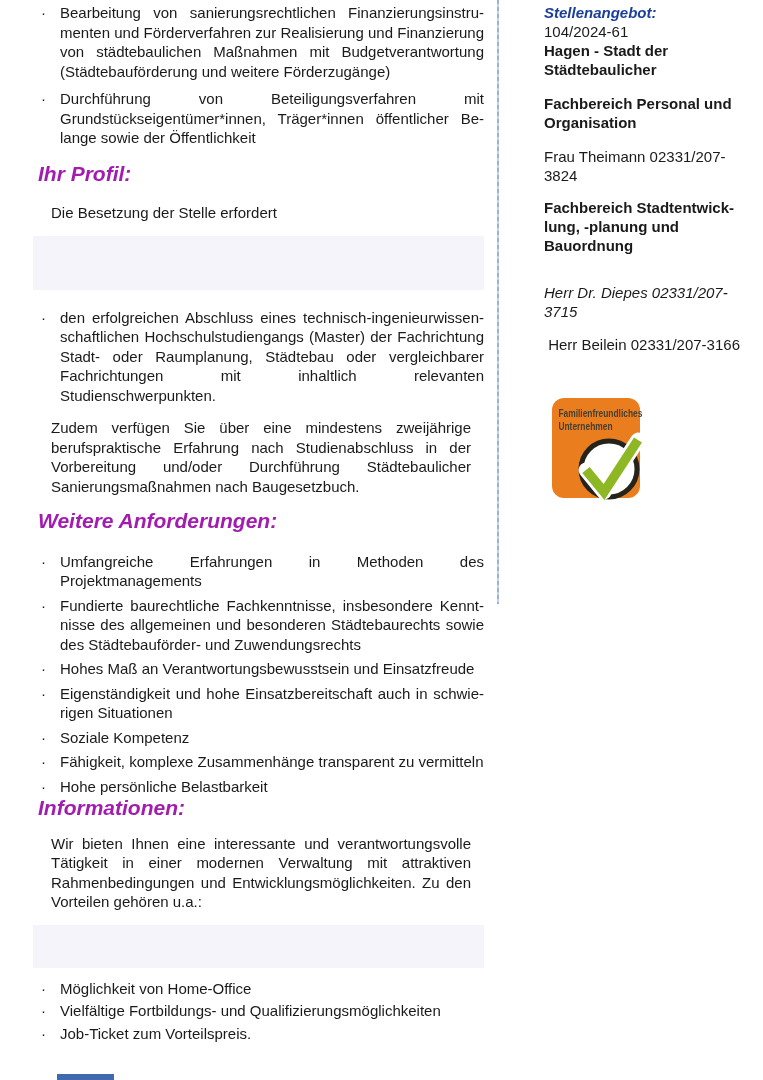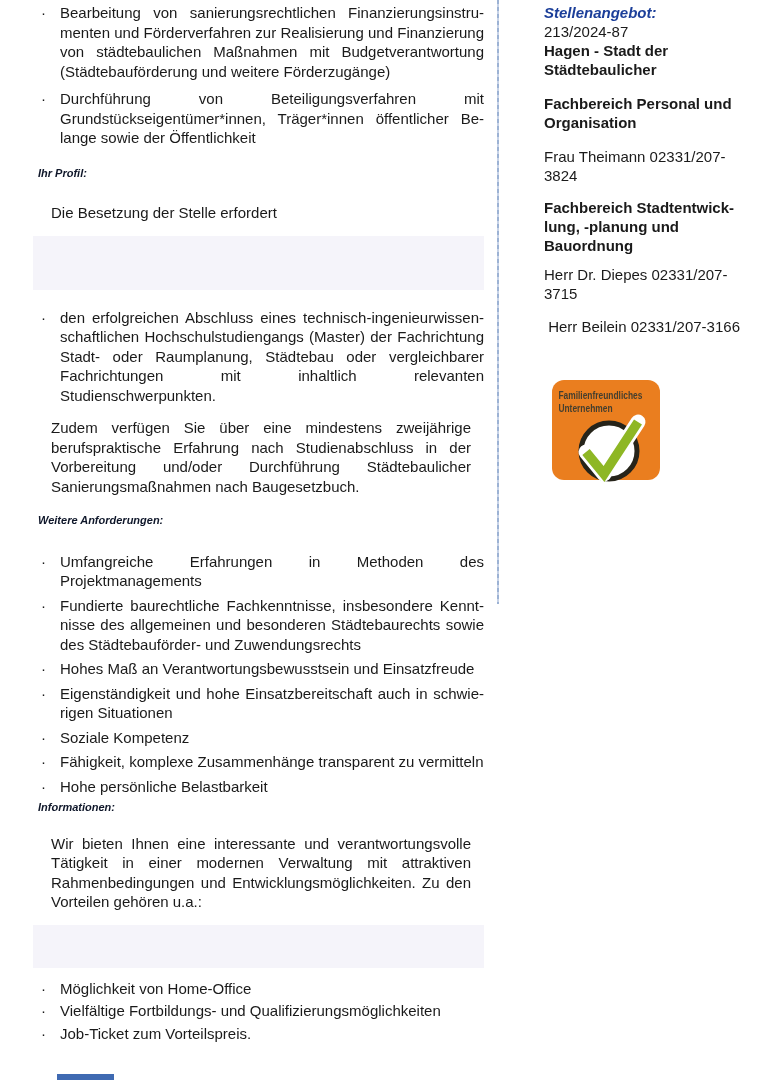--- a/index.html
+++ b/index.html
@@ -16,21 +16,21 @@
     font-size:15px; line-height:19.5px;
   }
   .doclist { list-style:none; margin:0; padding:0; }
   .doclist li {
     position:relative; padding-left:22px; margin:0 0 8px 0;
     text-align:justify; hyphens:manual; -webkit-hyphens:manual;
   }
   .doclist li:last-child { margin-bottom:0; }
   .bm { position:absolute; left:3px; top:0; }
   .heading {
-    font-weight:bold; font-style:italic; color:#0f172a; font-size:11px;
+    font-weight:bold; font-style:italic; color:#a21caf; font-size:21px;
   }
   .h-profil { margin-top:16px; }
   .h-anf { margin-top:15px; }
   .h-info { margin-top:2px; }
   p { margin:13px; }
   .lead { margin-top:20px; }
   .hbox { margin:7px 0 0 -5px; width:451px; height:54px; background:#f5f4fa; }
   .hbox2 { margin-top:12px; height:43px; }
   .list-profil { margin-top:18px; }
   .para-zudem { margin-top:13px; text-align:justify; hyphens:manual; }
@@ -50,26 +50,26 @@
   .sidebar {
     position:absolute; left:544px; top:0; width:196px; padding-top:3px;
     font-size:15px; line-height:19px;
   }
   .sb-label { color:#1b3e99; font-weight:bold; font-style:italic; }
   .sb-kontakt { margin-top:60px; }
   .sb-bold { font-weight:bold; }
   .sb-dept1 { margin-top:15px; }
   .sb-c1 { margin-top:15px; }
   .sb-dept2 { margin-top:13px; }
-  .sb-c2 { margin-top:10px; }
+  .sb-c2 { margin-top:28px;font-style:italic; }
   .sb-c3 { margin-top:14px;text-align:right; }
 
   
   .logo {
-    margin:44px 0 0 8px; position:relative; width:108px; height:100px;
+    margin:44px 0 0 8px; position:relative; width:88px; height:100px;
     background:#ea7e1f; border-radius:12px;
   }
   .logo-text {
     padding:9px 0 0 8px; font-size:10.5px; line-height:13px; color:#453f2f;
     font-weight:bold; transform:scaleX(0.8); transform-origin:left top;
     white-space:nowrap;
   }
   .logo-svg { position:absolute; left:18px; top:34px; width:78px; height:78px; overflow:visible; }
 
   
@@ -162,21 +162,21 @@
       </li>
     </ul>
 
   </div>
 
   <div class="divider"></div>
 
   <div class="sidebar">
 
     <div class="sb-label">Stellenangebot:</div>
-    <div>213/2024-87</div>
+    <div>104/2024-61</div>
 
     <div class="sb-bold">Hagen - Stadt der Städtebaulicher</div>
 
     <div class="sb-bold sb-dept1">Fachbereich Personal und Organisation</div>
     <div class="sb-c1">Frau Theimann 02331/207-3824</div>
 
     <div class="sb-bold sb-dept2">Fachbereich Stadtentwick­lung, -planung und Bauordnung</div>
     <div class="sb-c2">Herr Dr. Diepes 02331/207-3715</div>
     <div class="sb-c3">Herr Beilein 02331/207-3166</div>
 

